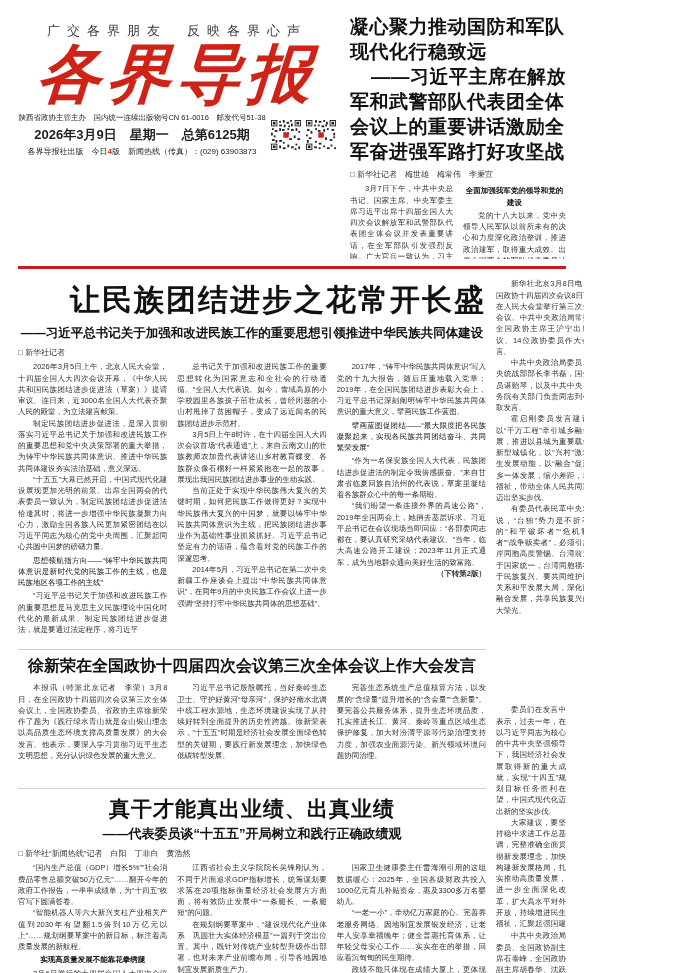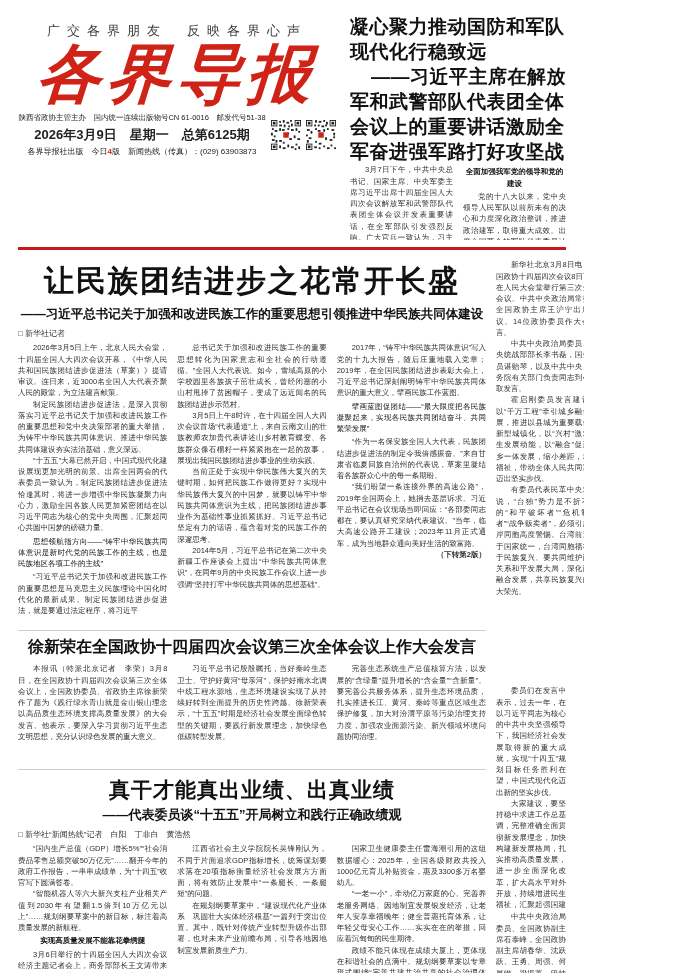--- a/index.html
+++ b/index.html
@@ -28,21 +28,21 @@
   .bcol p{margin:0;text-indent:2em;}
   .subhead-center{font-weight:bold;text-align:center;text-indent:0 !important;color:#111;margin:2px 0 !important;}
   .subhead-run{font-weight:normal;color:#111;margin:2px 0 !important;}
   .jump{text-align:right;font-weight:bold;text-indent:0 !important;}
   .tr-cols{height:76px;}
   .red-rule{height:3px;background:#c8191f;margin:7px 0 9px;}
   
   .main-grid{display:flex;gap:10px;height:762px;}
   .left-zone{width:468px;flex:none;}
   .right-zone{flex:1;min-width:0;display:flex;flex-direction:column;}
-  .main-headline{font-size:30px;font-weight:bold;text-align:center;letter-spacing:2px;color:#111;margin:2px 0 4px;white-space:nowrap;}
+  .main-headline{font-size:30px;font-weight:bold;text-align:right;letter-spacing:2px;color:#111;margin:2px 0 4px;white-space:nowrap;}
   .main-subtitle{font-size:12.5px;font-weight:bold;text-align:center;color:#111;margin-bottom:4px;white-space:nowrap;}
   .mcol{height:282px;}
   .divider{border-top:1px solid #cfcfcf;margin:6px 0;}
   .xu-headline{font-size:16px;font-weight:bold;text-align:center;color:#111;margin:2px 0 5px;}
   .xcol{height:100px;}
   .zh-headline{font-size:21px;font-weight:bold;text-align:center;letter-spacing:1px;color:#111;margin:2px 0 2px;}
   .zh-subtitle{font-size:13px;font-weight:bold;text-align:center;color:#111;margin-bottom:3px;}
   .zcol{height:200px;}
   
   .pol-top{display:flex;gap:20px;height:418px;}
@@ -163,20 +163,21 @@
         </svg>
       </div>
     </div>
 
     <div class="header-right">
       <div class="tr-headline">
         <div>凝心聚力推动国防和军队现代化行稳致远</div>
         <div class="tr-l2">——习近平主席在解放军和武警部队代表团全体</div>
         <div>会议上的重要讲话激励全军奋进强军路打好攻坚战</div>
       </div>
+      <div class="byline">□ 新华社记者　梅世雄　梅常伟　李秉宣</div>
       <div class="body-cols tr-cols">
         <div class="bcol">
           <p>3月7日下午，中共中央总书记、国家主席、中央军委主席习近平出席十四届全国人大四次会议解放军和武警部队代表团全体会议并发表重要讲话，在全军部队引发强烈反响。广大官兵一致认为，习主席的重要讲话高屋建瓴、思想深邃，对实现我军建设“十五五”良好开局、如期实现建军一百年奋斗目标具有重大意义，要把思想和行动统一到习主席决策部署上来，凝心聚力推动国防和军队现代化行稳致远。</p>
         </div>
         <div class="bcol">
           <p class="subhead-center">全面加强我军党的领导和党的建设</p>
           <p>党的十八大以来，党中央领导人民军队以前所未有的决心和力度深化政治整训，推进政治建军，取得重大成效。出席全国两会的军队代表委员认为，这些成就来之不易，根本在于习主席领航掌舵、在于习近平强军思想科学指引，必须深刻领悟“两个确立”的决定性意义，坚决做到“两个维护”，贯彻军委主席负责制，把绝对忠诚刻在心中，让习主席放心。</p>
 
         </div>
       </div>

